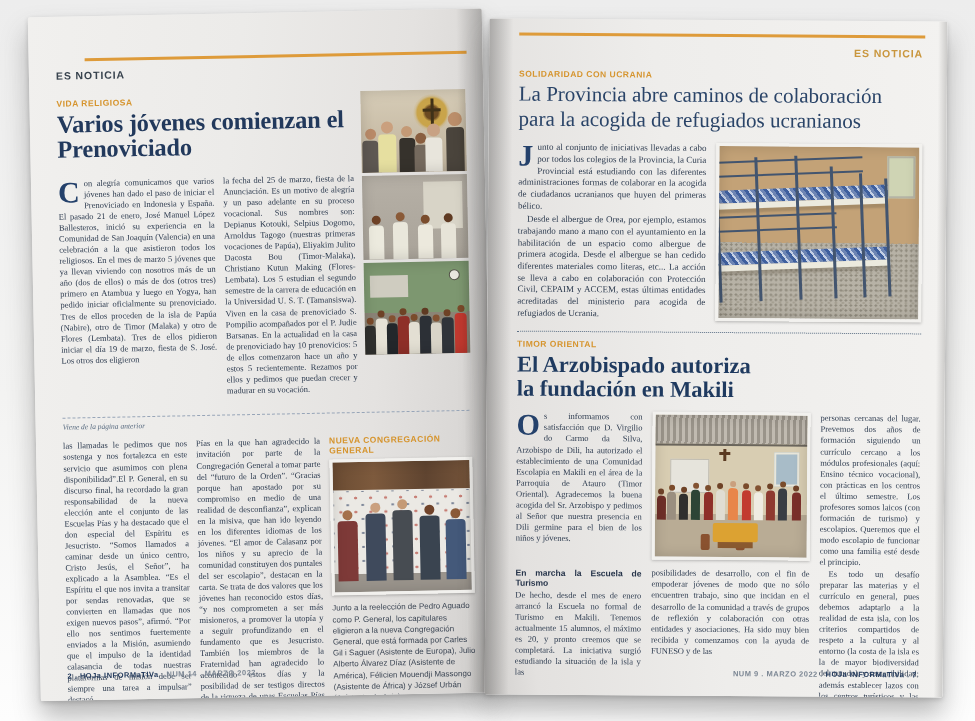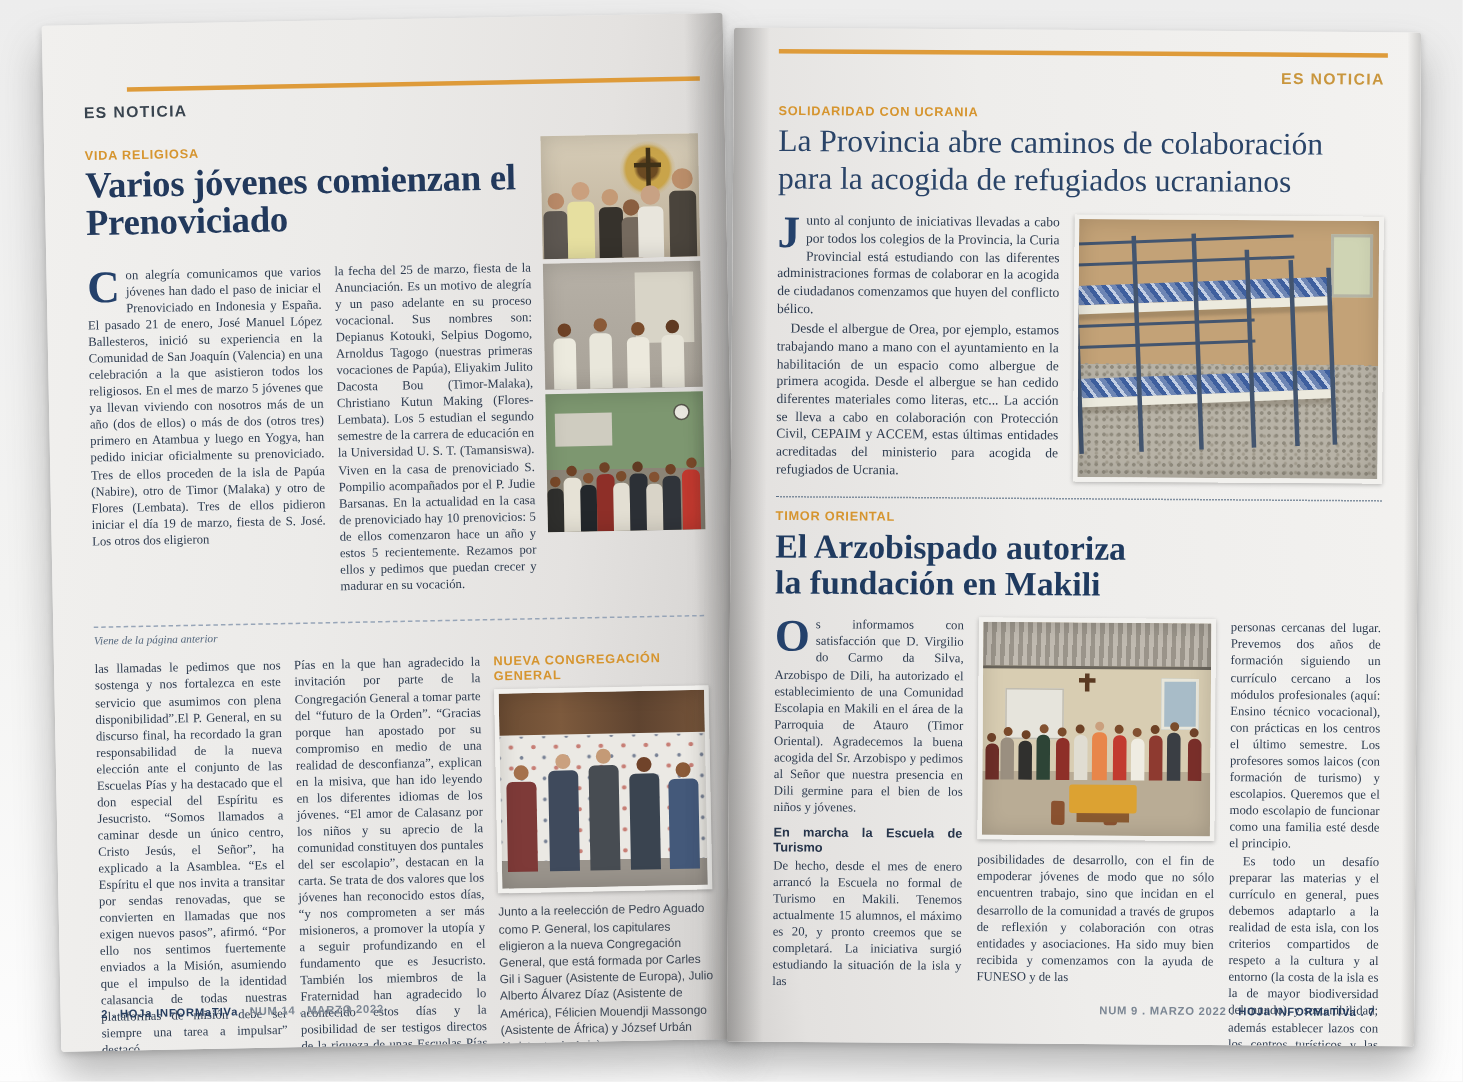--- a/index.html
+++ b/index.html
@@ -30,21 +30,21 @@
   .kick-r{margin:9px 24px 0 0;text-align:right;color:#c9963d;}
   .lbl{font:700 8.5px "Liberation Sans",sans-serif;letter-spacing:.5px;color:#D6952F;}
   .t1{margin:3px 0 8px;font:700 24.5px/1.03 "Liberation Serif",serif;color:#22395C;letter-spacing:-.2px;}
   .t2{margin:3px 0 0;font:400 21px/1.17 "Liberation Serif",serif;color:#2A4468;}
   .t3{margin:4px 0 0;font:700 22.5px/1.05 "Liberation Serif",serif;color:#1F3A5F;}
   .bt{font:8.5px/1.3 "Liberation Serif",serif;color:#2e3c50;text-align:justify;}
   .bt p{margin:0;}
   .bt p + p{margin-top:1px;}
   .ind{text-indent:9px;}
   .dcap{float:left;font:700 30px/25px "Liberation Serif",serif;color:#24416B;padding:1px 4px 0 0;}
-  .subhead{font:700 8.5px "Liberation Sans",sans-serif;color:#26344a;margin:6px 0 2px;}
+  .subhead{font:700 8.5px "Liberation Sans",sans-serif;color:#26344a;margin:24px 0 2px;}
   .vnote{margin:3px 0 0 27px;font:italic 7.5px "Liberation Serif",serif;color:#55687e;}
   .caption{font:8px/1.4 "Liberation Sans",sans-serif;color:#3c4654;margin-top:7px;text-align:left;}
   .div-dash{margin:10px 20px 4px 27px;border-top:1px dashed #97a5b8;}
   .div-dot{margin:11px 24px 0 30px;border-top:1px dotted #5c7086;}
   .foot{position:absolute;font:700 7.5px "Liberation Sans",sans-serif;letter-spacing:.5px;color:#253C5E;}
   .foot .gr{color:#7c8794;}
   .foot-l{left:27px;bottom:20px;}
   .foot-r{right:26px;bottom:18px;}
 
   
@@ -286,21 +286,21 @@
 
   <section class="page right">
     <div class="rule rule-r"></div>
     <div class="kicker kick-r">ES NOTICIA</div>
 
     <div class="ukr">
       <div class="lbl">SOLIDARIDAD CON UCRANIA</div>
       <h2 class="t2"><span>La Provincia abre caminos de colaboración</span><br><span>para la acogida de refugiados ucranianos</span></h2>
       <div class="ukrbody">
         <div class="bt ukrtxt">
-          <p><span class="dcap">J</span><span>unto al conjunto de iniciativas llevadas a cabo por todos los colegios de la Provincia, la Curia Provincial está estudiando con las diferentes administraciones formas de colaborar en la acogida de ciudadanos comenzamos que huyen del conflicto bélico.</span></p>
+          <p><span class="dcap">J</span><span>unto al conjunto de iniciativas llevadas a cabo por todos los colegios de la Provincia, la Curia Provincial está estudiando con las diferentes administraciones formas de colaborar en la acogida de ciudadanos ucranianos que huyen del primeras bélico.</span></p>
           <p class="ind">Desde el albergue de Orea, por ejemplo, estamos trabajando mano a mano con el ayuntamiento en la habilitación de un espacio como albergue de primera acogida. Desde el albergue se han cedido diferentes materiales como literas, etc... La acción se lleva a cabo en colaboración con Protección Civil, CEPAIM y ACCEM, estas últimas entidades acreditadas del ministerio para acogida de refugiados de Ucrania.</p>
         </div>
         <div class="photo framed ph-bunk">
           <div class="spk"></div>
           <div class="winlt"></div>
           <div class="beds">
             <div class="rail" style="top:2%"></div>
             <div class="rail" style="top:12%"></div>
             <div class="rail" style="top:40%;right:30%"></div>
             <div class="rail" style="top:50%;right:30%"></div>

